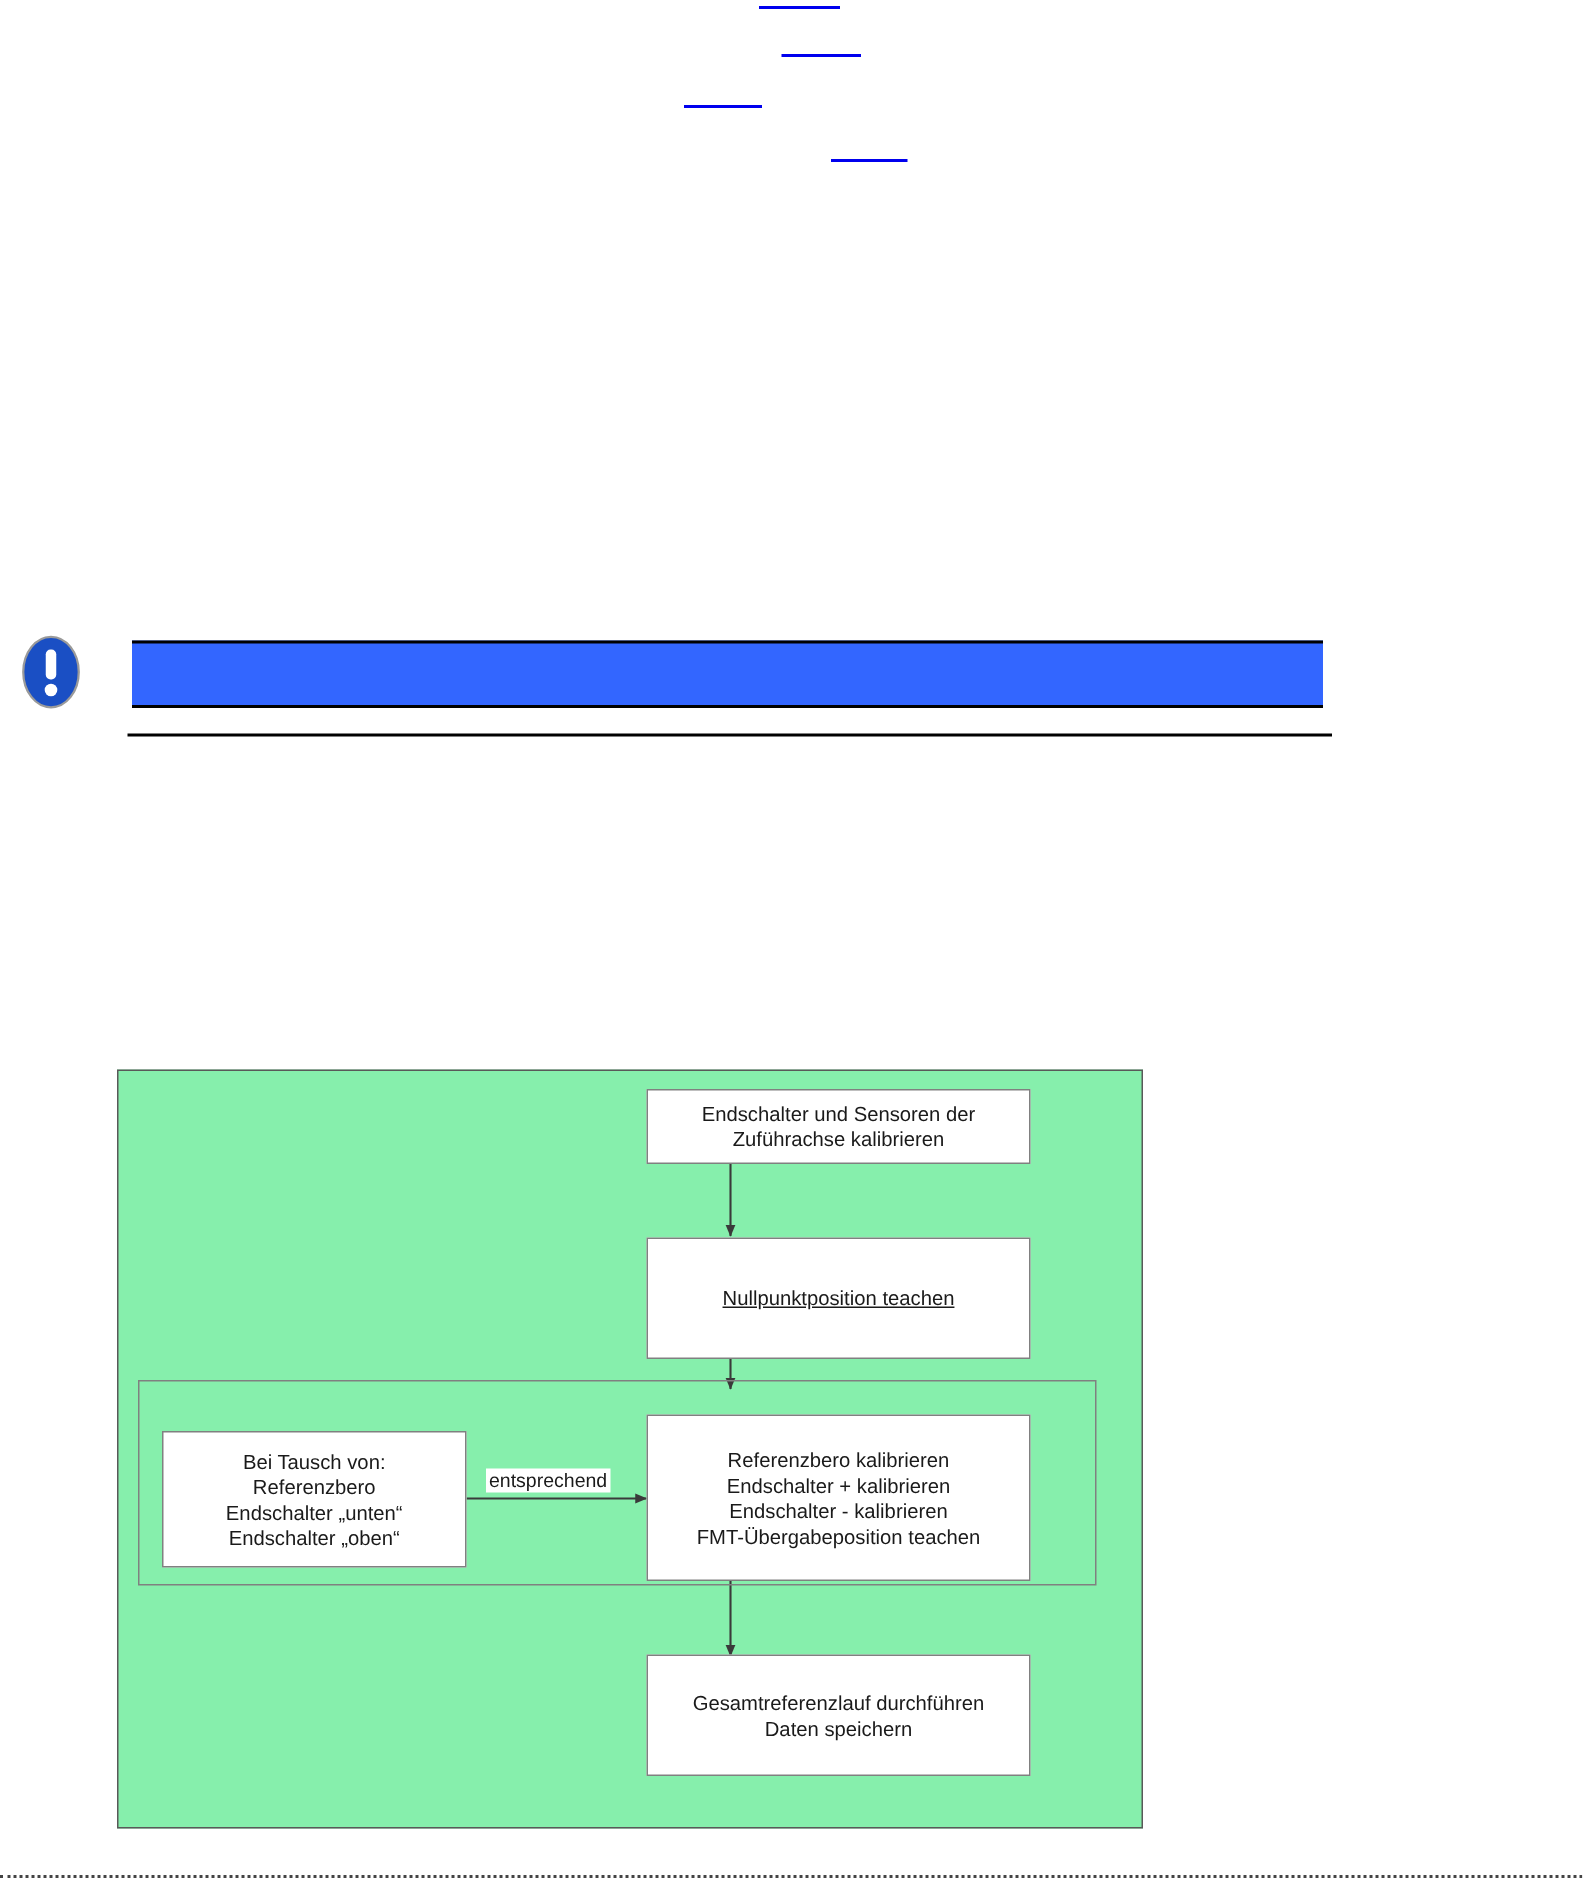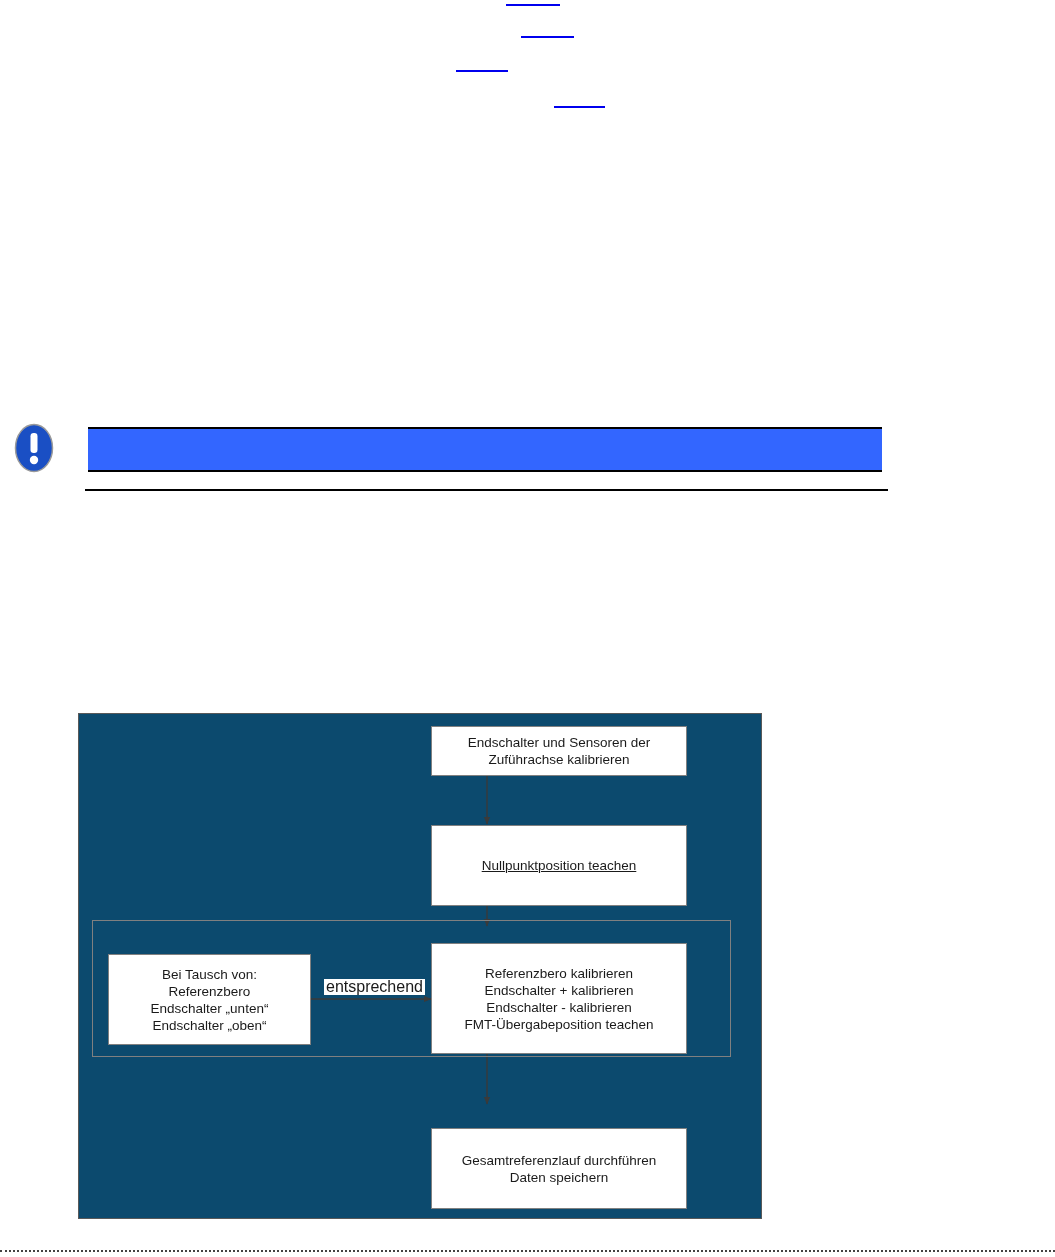--- a/index.html
+++ b/index.html
@@ -95,21 +95,21 @@
 
   
   #figure {
     position: absolute;
     left: 78px;
     top: 713px;
     width: 684px;
     height: 506px;
     border: 1px solid #595959;
     box-sizing: border-box;
-    background: #0c4a6e;
+    background: #86efac;
   }
   #figure-svg {
     position: absolute;
     left: 0;
     top: 0;
     width: 682px;
     height: 504px;
   }
   .fc-box {
     position: absolute;
@@ -127,21 +127,21 @@
   .fc-box .fc-lines { display: block; }
   .fc-box .fc-lines span { display: block; white-space: nowrap; }
   .fc-group {
     position: absolute;
     border: 1px solid #808080;
     box-sizing: border-box;
     background: transparent;
   }
   .fc-edge-label {
     position: absolute;
-    font-size: 16px;
+    font-size: 13px;
     line-height: 16px;
     color: #1a1a1a;
     background: #ffffff;
     padding: 0 2px;
     white-space: nowrap;
   }
 
   
   #page-boundary {
     position: absolute;
@@ -224,21 +224,21 @@
 
     <div class="fc-box" style="left:352px; top:229px; width:256px; height:111px;">
       <span class="fc-lines">
         <span>Referenzbero kalibrieren</span>
         <span>Endschalter + kalibrieren</span>
         <span>Endschalter - kalibrieren</span>
         <span>FMT-Übergabeposition teachen</span>
       </span>
     </div>
 
-    <div class="fc-box" style="left:352px; top:389px; width:256px; height:81px;margin-top:25px;">
+    <div class="fc-box" style="left:352px; top:389px; width:256px; height:81px;">
       <span class="fc-lines">
         <span>Gesamtreferenzlauf durchführen</span>
         <span>Daten speichern</span>
       </span>
     </div>
 
     <div class="fc-edge-label" style="left:245px; top:265px;">entsprechend</div>
 
   </div>
 

